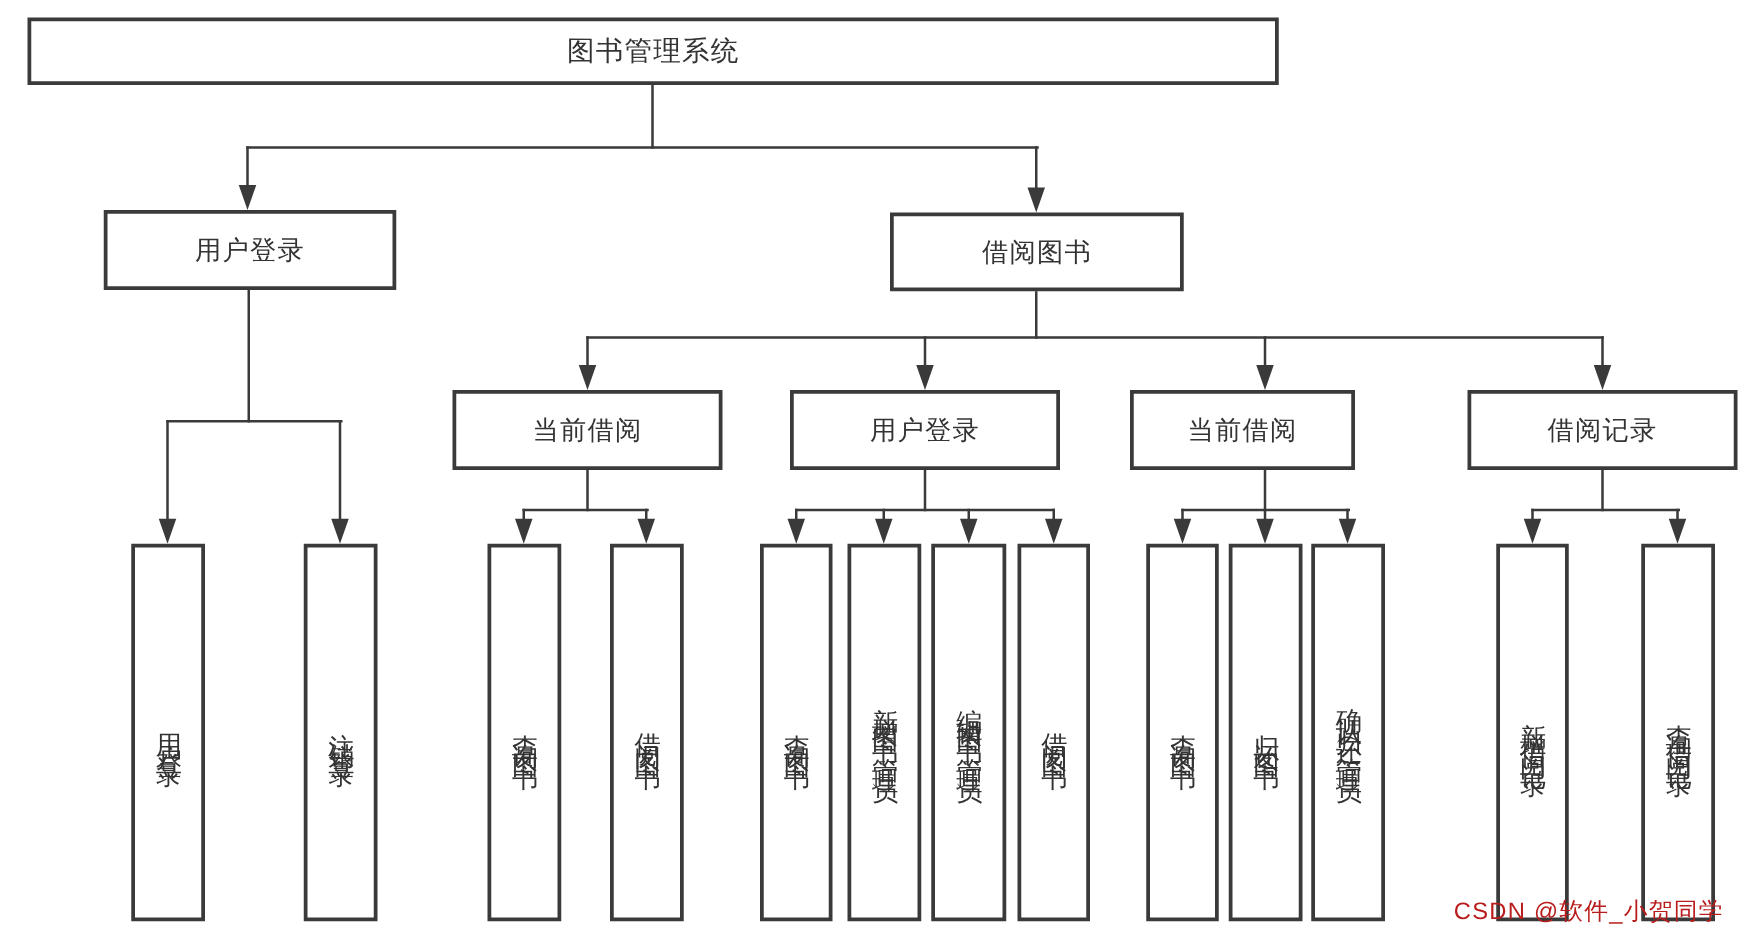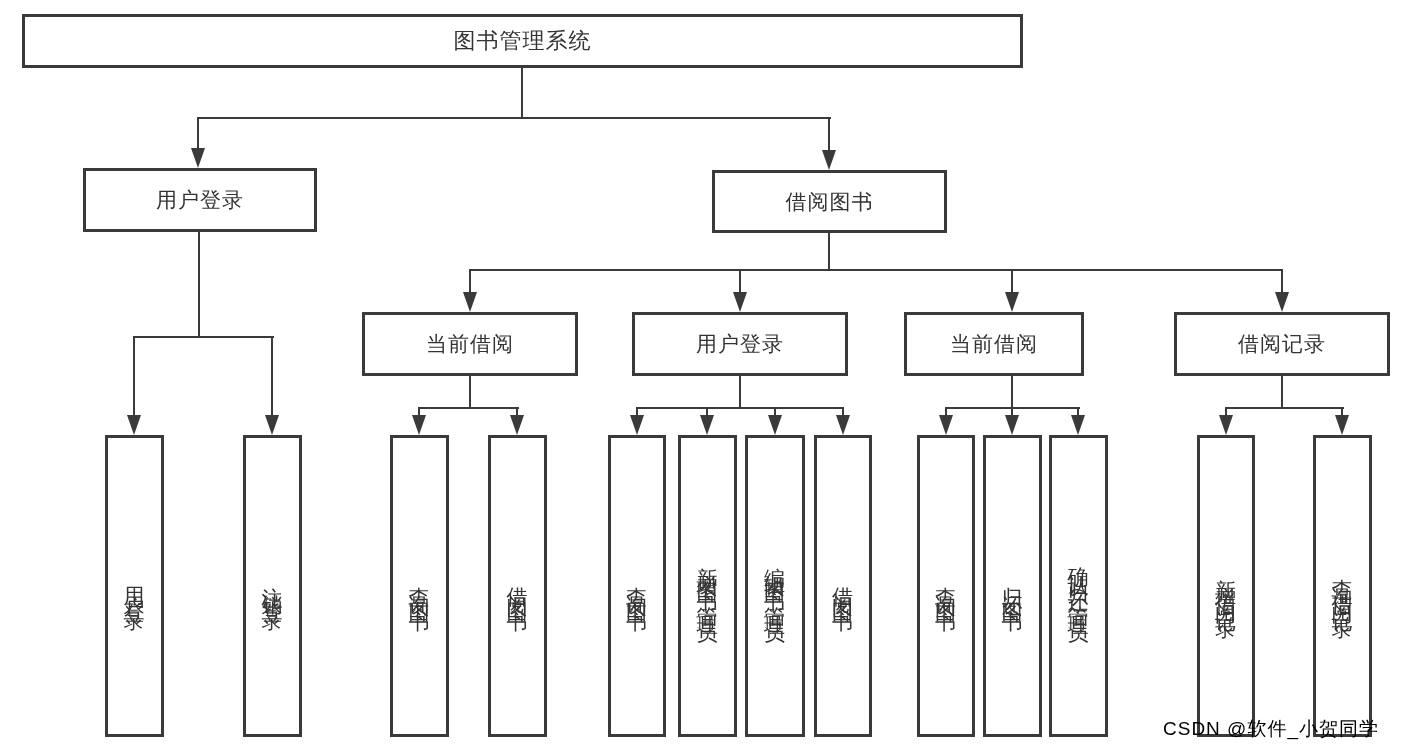--- a/index.html
+++ b/index.html
@@ -7,21 +7,21 @@
          font-family:"Liberation Sans",sans-serif;padding-left:41px;}
   .box{position:absolute;box-sizing:border-box;border:3px solid #3a3a3a;background:#fff;
        display:flex;align-items:center;justify-content:center;color:#333;z-index:2;}
   .hlabel{font-size:21px;letter-spacing:1px;white-space:nowrap;}
   .root .hlabel{font-size:22px;}
   .vlabel{writing-mode:vertical-rl;text-orientation:mixed;font-size:21px;letter-spacing:8px;
           color:#333;line-height:1;}
   .ln{position:absolute;background:#3a3a3a;z-index:1;}
   .ar{position:absolute;width:0;height:0;border-left:7px solid transparent;
       border-right:7px solid transparent;border-top:20px solid #3a3a3a;z-index:1;}
-  .wm{position:absolute;left:1163px;top:716px;font-size:19px;color:#000000;
+  .wm{position:absolute;left:1163px;top:716px;font-size:19px;color:#b91c1c;
       letter-spacing:1px;z-index:3;white-space:nowrap;}
 </style>
 </head>
 <body>
 
 <div id="stage">
 
   <div class="ln" style="left:521px;top:68px;width:2px;height:51px"></div>
   <div class="ln" style="left:197px;top:117px;width:634px;height:2px"></div>
   <div class="ln" style="left:197px;top:117px;width:2px;height:34px"></div>

